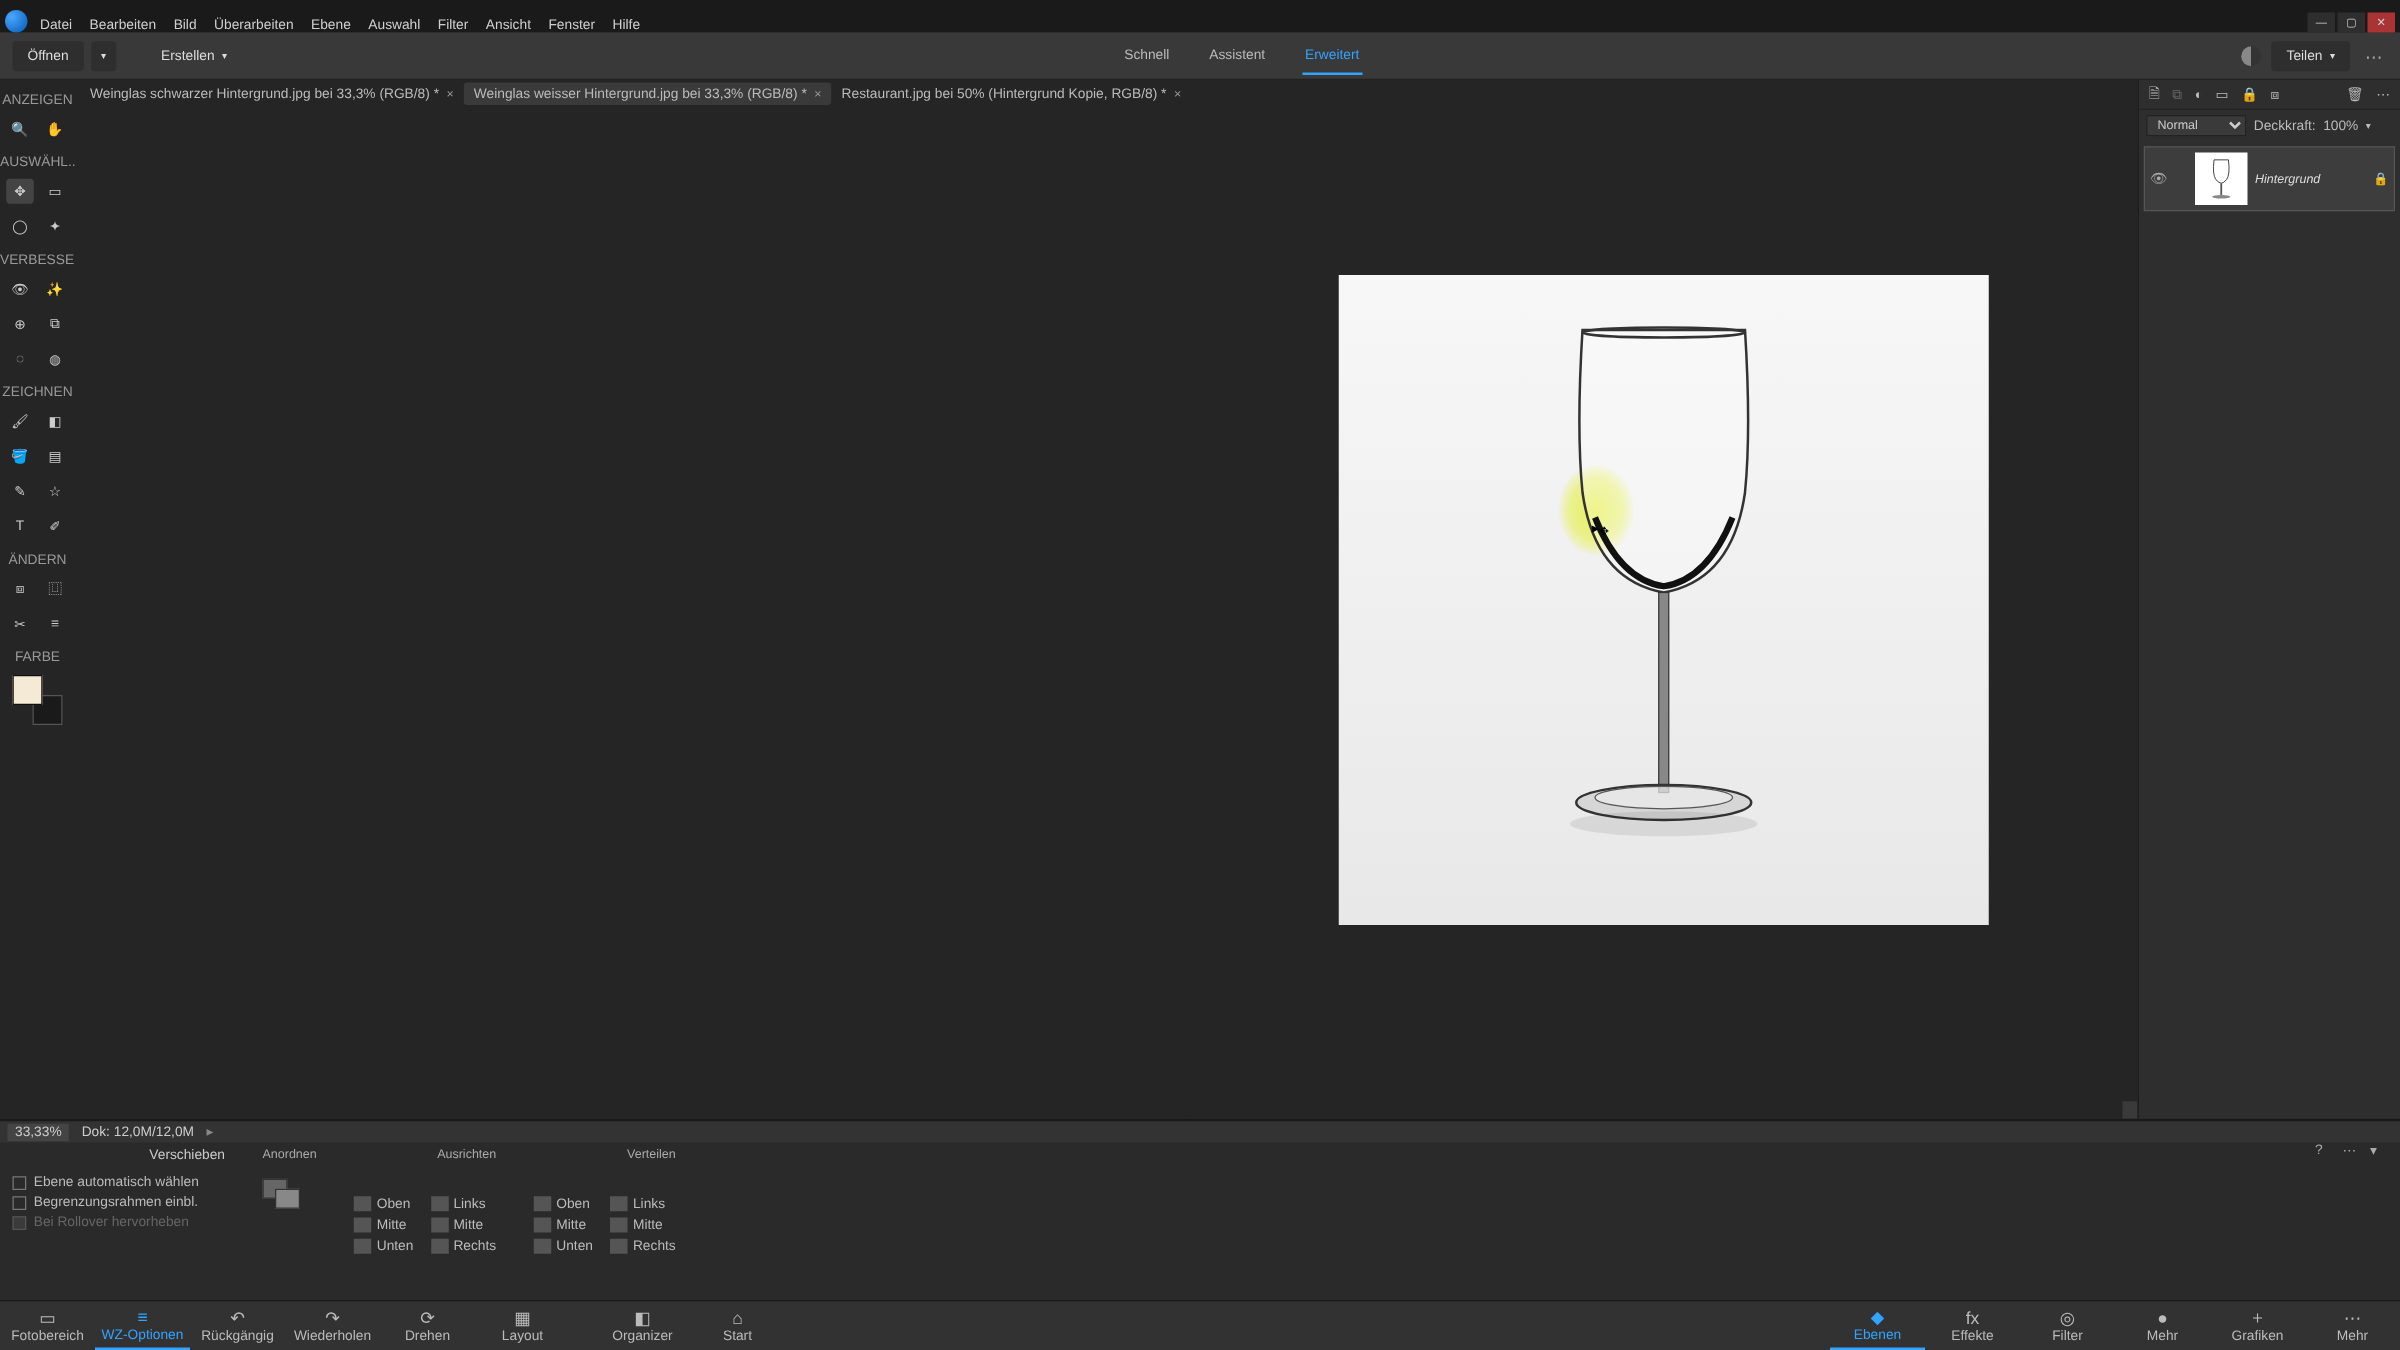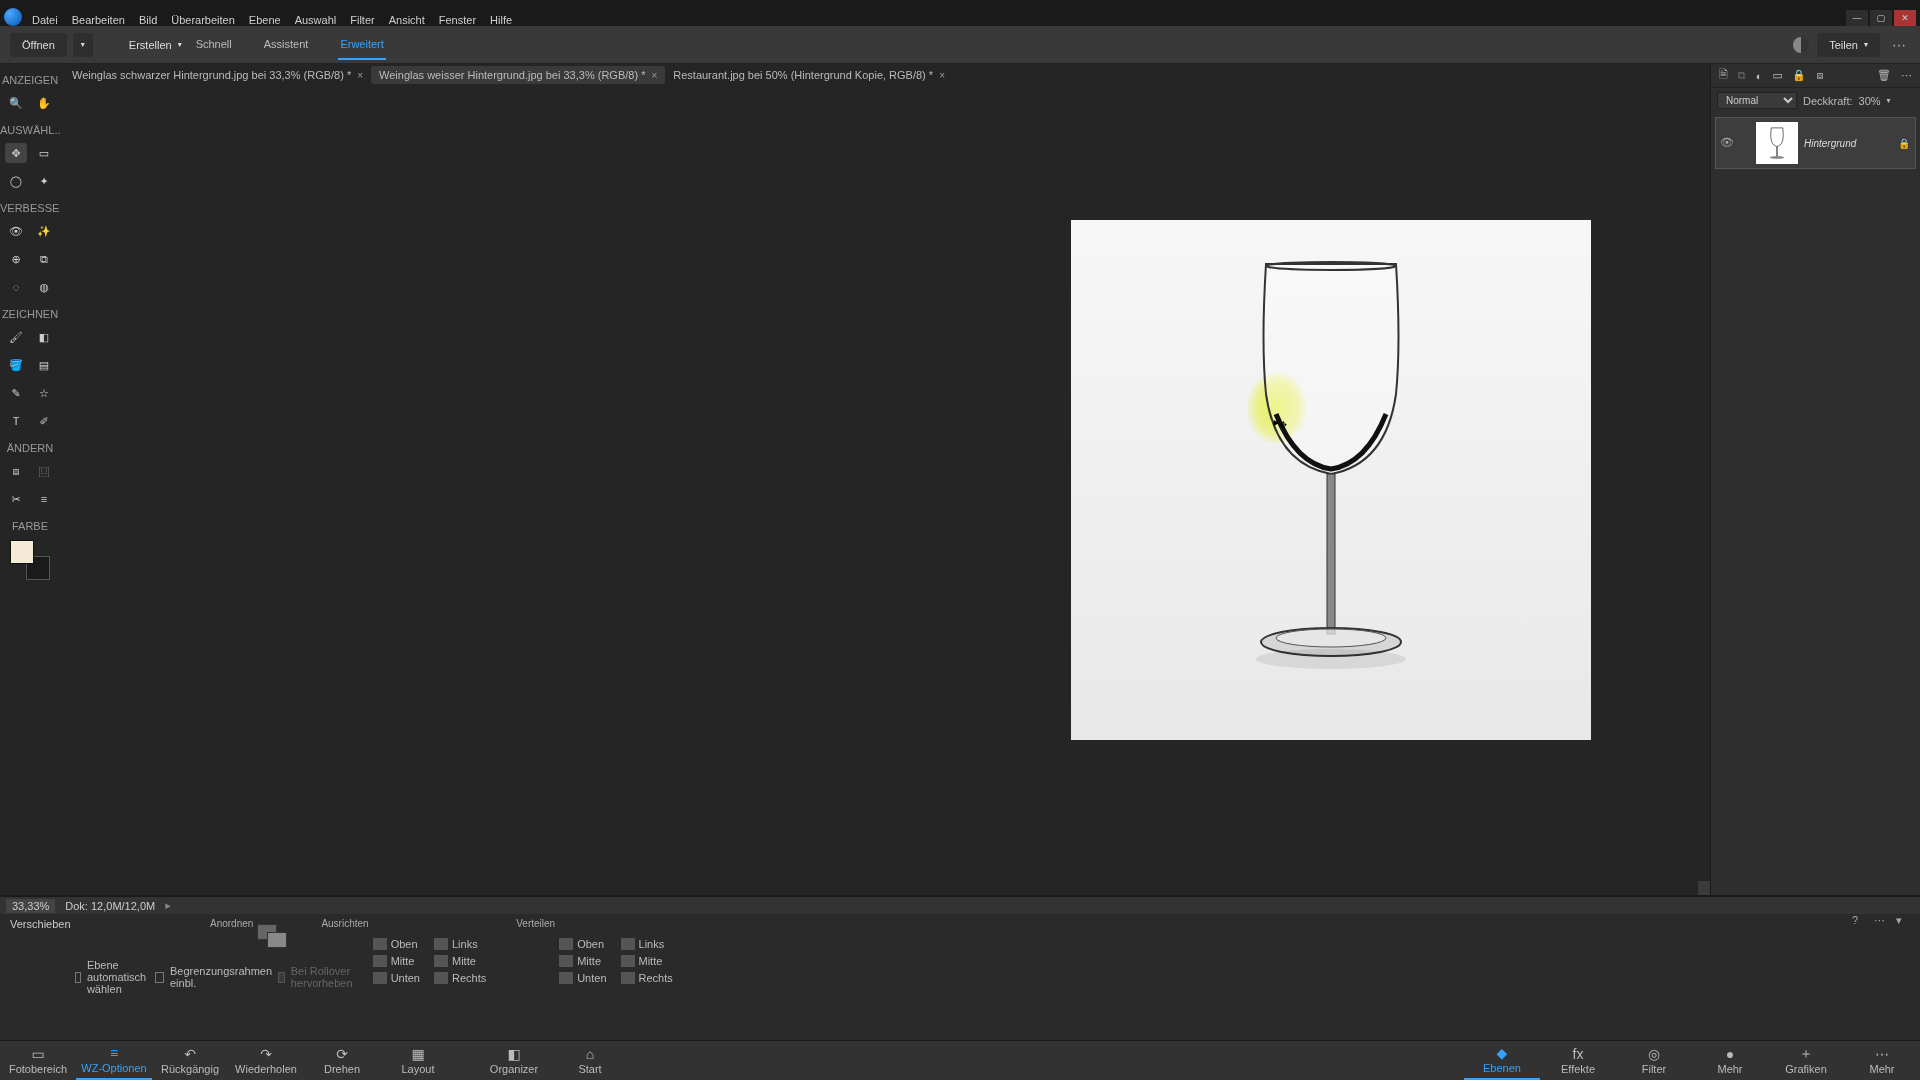--- a/index.html
+++ b/index.html
@@ -8,21 +8,21 @@
 .app-logo { width: 18px; height: 18px; border-radius: 50%; background: radial-gradient(circle at 30% 30%, #4da6ff, #0059b3); margin-right: 10px; }
 .menubar { display: flex; gap: 14px; flex: 1; }
 .menubar span { color: #d0d0d0; cursor: default; }
 .winctrl { display: flex; gap: 2px; }
 .winctrl div { width: 22px; height: 16px; background: #2e2e2e; display: flex; align-items: center; justify-content: center; color: #ccc; font-size: 9px; }
 .winctrl .close { background: #a33; }
 .actionbar { height: 38px; background: #393939; display: flex; align-items: center; padding: 0 10px; border-bottom: 1px solid #222; }
 .ab-left { display: flex; gap: 6px; }
 .btn { background: #2e2e2e; padding: 6px 12px; border-radius: 3px; color: #ddd; display: flex; align-items: center; gap: 6px; }
 .chev { font-size: 8px; }
-.ab-center { flex: 1; display: flex; justify-content: flex-start; gap: 28px; }
+.ab-center { flex: 1; display: flex; justify-content: center; gap: 28px; }
 .mode { color: #bbb; padding: 8px 2px; }
 .mode.active { color: #33a3ff; border-bottom: 2px solid #33a3ff; }
 .ab-right { display: flex; gap: 8px; align-items: center; }
 .circle-icon { width: 16px; height: 16px; border-radius: 50%; background: linear-gradient(90deg, #888 50%, #333 50%); }
 
 .middle { display: flex; height: calc(100% - 26px - 38px - 145px - 40px); }
 .toolbar { width: 60px; background: #252525; display: flex; flex-direction: column; align-items: center; padding-top: 4px; gap: 2px; }
 .tb-label { color: #999; font-size: 11px; margin: 6px 0 2px; text-align: center; width: 100%; }
 .tb-row { display: flex; gap: 6px; justify-content: center; width: 100%; padding: 3px 0; }
 .tb-cell { width: 22px; height: 20px; display: flex; align-items: center; justify-content: center; color: #ccc; }
@@ -55,21 +55,21 @@
 .layer { display: flex; align-items: center; gap: 6px; background: #3d3d3d; padding: 4px; border: 1px solid #555; }
 .eye { width: 14px; height: 14px; color: #aaa; }
 .thumb { width: 42px; height: 42px; background: #fff; display:flex; align-items:center; justify-content:center; position:relative;}
 .thumb svg { width: 30px; height: 36px; }
 .layer-name { flex: 1; font-style: italic; color: #ddd; font-size: 10px; }
 .lock { color: #aaa; font-size: 10px; }
 
 .options { height: 145px; background: #2a2a2a; border-top: 1px solid #1a1a1a; display:flex; flex-direction:column;}
 .opt-body { flex:1; display: flex; padding: 4px 10px; gap: 30px; position:relative;}
 .opt-title { color: #ccc; font-size: 11px; margin-bottom: 6px; }
-.opt-col { display: flex; flex-direction: row; gap: 4px; }
+.opt-col { display: flex; flex-direction: column; gap: 4px; text-align: right; }
 .opt-check { display: flex; align-items: center; gap: 6px; color: #bbb; font-size: 10px; }
 .opt-check .cb { width: 11px; height: 11px; border: 1px solid #777; background: #2a2a2a; }
 .opt-check.dis { color: #666; }
 .opt-check.dis .cb { border-color:#555; background:#3a3a3a;}
 .opt-group-title { color: #aaa; font-size: 10px; margin-bottom: 4px; }
 .align-grid { display: flex; gap: 14px; }
 .align-col { display: flex; flex-direction: column; gap: 5px; margin-top: 20px; }
 .align-it { display: flex; align-items: center; gap: 4px; color: #bbb; font-size: 10px; }
 .align-it .ic { width: 14px; height: 12px; background: #555; }
 .arrange-ic { width: 34px; height: 30px; position:relative; margin-top:6px;}
@@ -243,21 +243,21 @@
       <span>▭</span>
       <span>🔒</span>
       <span>⧈</span>
       <span class="sp"></span>
       <span>🗑</span>
       <span>⋯</span>
     </div>
     <div class="blend-row">
       <select style="width:80px"><option>Normal</option></select>
       <span>Deckkraft:</span>
-      <span>30%</span>
+      <span>100%</span>
       <span class="chev">▾</span>
     </div>
     <div class="layers">
       <div class="layer">
         <div class="eye">👁</div>
         <div style="width:10px"></div>
         <div class="thumb">
           <svg viewBox="0 0 40 50">
               <path d="M12 4 Q10 20 14 26 Q18 30 20 30 Q22 30 26 26 Q30 20 28 4 Z" fill="#fff" stroke="#333"></path>
               <rect x="19" y="30" width="2" height="14" fill="#555"></rect>

